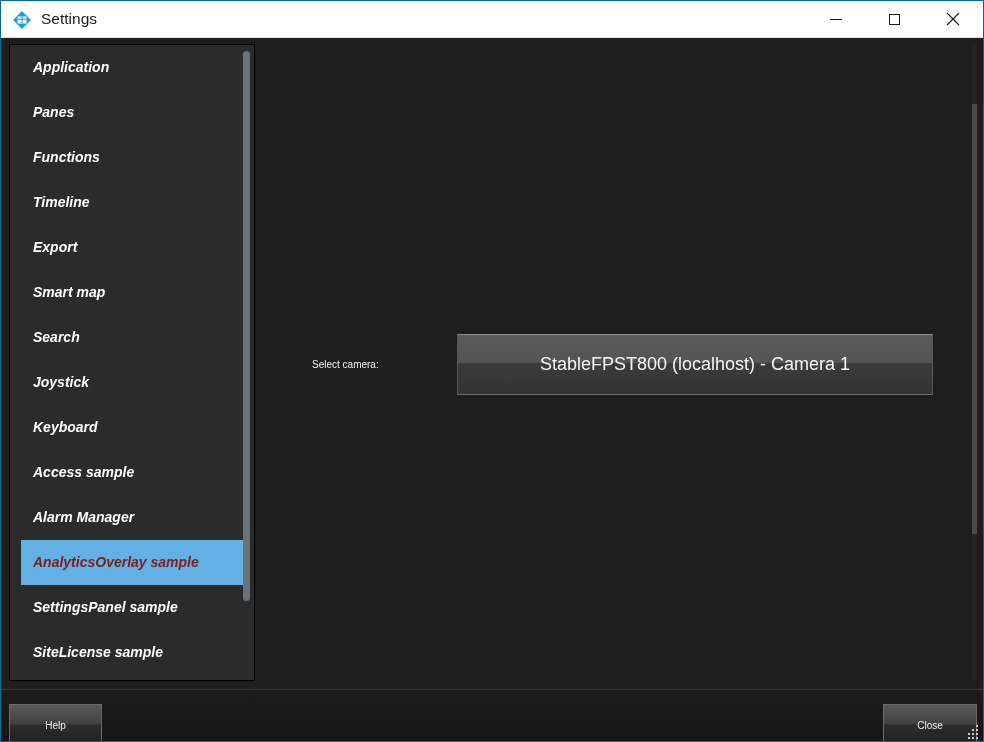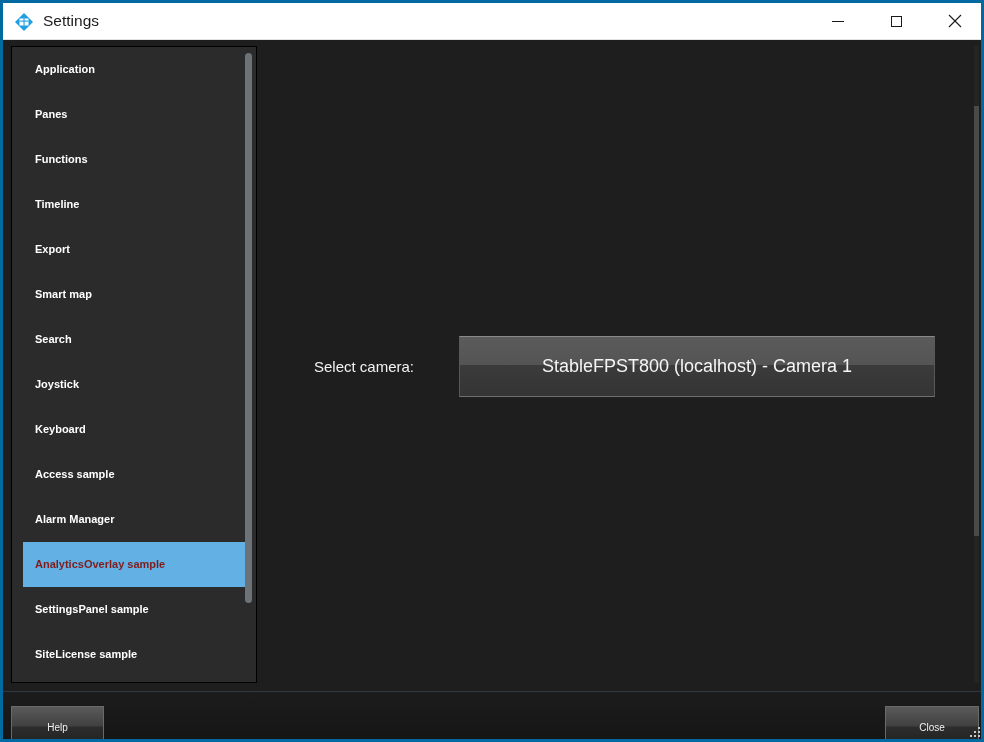--- a/index.html
+++ b/index.html
@@ -10,21 +10,21 @@
   body {
     font-family: "Liberation Sans", sans-serif;
   }
 
   .window {
     position: relative;
     width: 984px;
     height: 742px;
     box-sizing: border-box;
     background: #1e1e1e;
-    border: 3px solid #0369a1;
+    border: 1px solid #0369a1;
     overflow: hidden;
     padding-left: 16px;
   }
 
   
   .titlebar {
     position: absolute;
     left: 0; top: 0;
     width: 984px;
     height: 37px;
@@ -84,25 +84,26 @@
     position: absolute;
     left: 0; top: 0;
     width: 246px;
   }
   .nav-item {
     position: relative;
     height: 45px;
     line-height: 45px;
     margin: 0 11px;
     padding-left: 12px;
-    font-size: 11px;
+    font-size: 14px;
     font-weight: bold;
     color: #ffffff;
     white-space: nowrap;
     box-sizing: border-box;
+    font-style: italic;
   }
   .nav-item.selected {
     background: #63b0e4;
     color: #7f1d1d;
   }
   .nav-scroll-track {
     position: absolute;
     right: 4px;
     top: 2px;
     width: 8px;
@@ -151,21 +152,21 @@
     top: 290px;
     width: 714px;
     height: 62px;
   }
   .field-label {
     position: absolute;
     left: 49px;
     top: 0;
     height: 62px;
     line-height: 62px;
-    font-size: 15px;
+    font-size: 10px;
     color: #f2f2f2;
     white-space: nowrap;
   }
   .camera-button {
     position: absolute;
     left: 194px;
     top: 0;
     width: 476px;
     height: 61px;
     border: 0;

